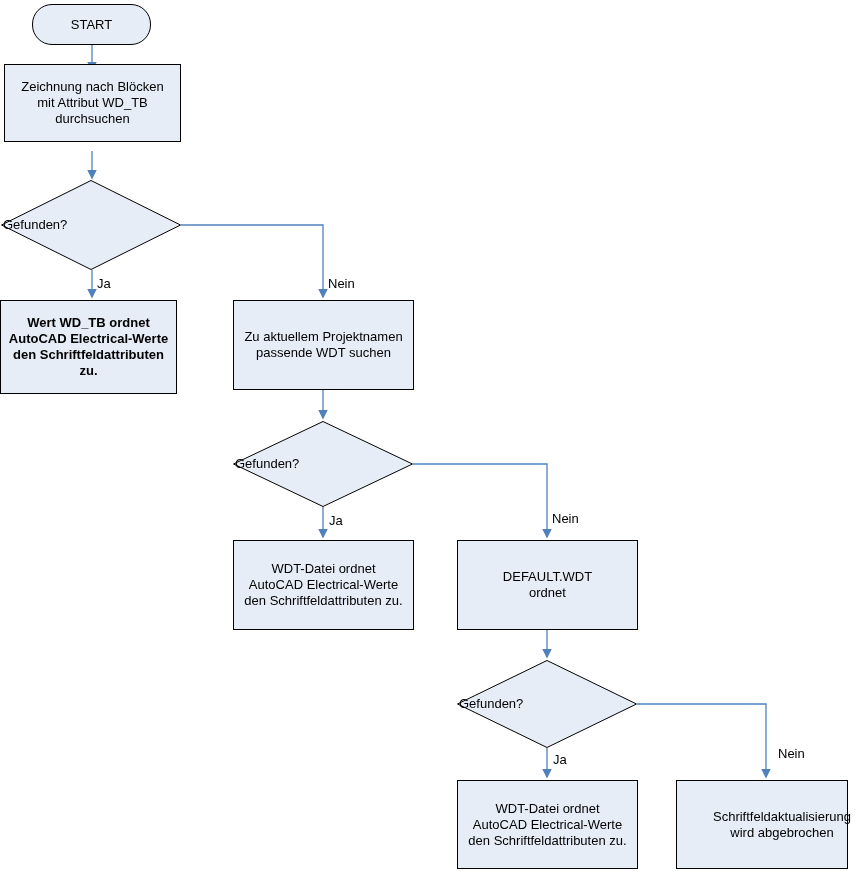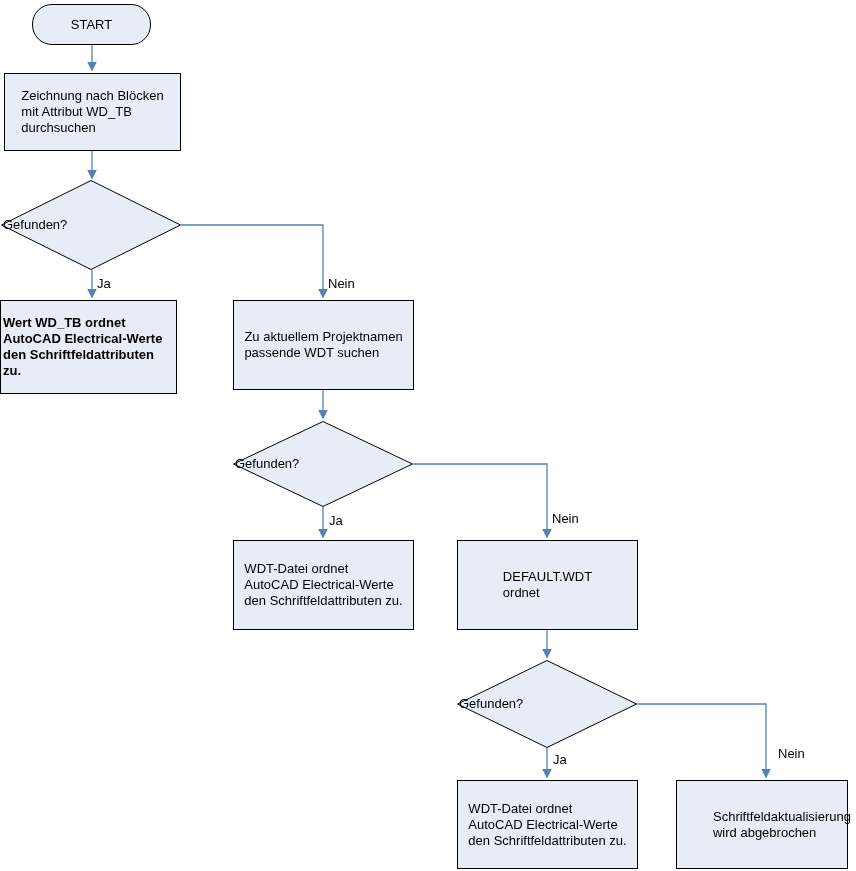--- a/index.html
+++ b/index.html
@@ -17,21 +17,21 @@
     width: 856px; height: 871px;
   }
   .node {
     position: absolute;
     box-sizing: border-box;
     background: #e6edf7;
     border: 1px solid #000000;
     display: flex;
     align-items: center;
     justify-content: center;
-    text-align: left;
+    text-align: center;
   }
   .node.terminator { border-radius: 20px; }
   .node-label {
     white-space: pre-line;
     font-size: 13px;
     line-height: 16px;
     color: #000000;
     padding: 0 2px;
   }
   .diamond-label-wrap {
@@ -77,21 +77,21 @@
       <polygon points="91,180.5 180.5,225 91,269.5 1.5,225"></polygon>
       <polygon points="323,421.5 412.5,464 323,506.5 233.5,464"></polygon>
       <polygon points="547,660.5 636.5,704 547,747.5 457.5,704"></polygon>
     </g>
   </svg>
 
   <div class="node terminator" style="left:32px; top:4px; width:119px; height:41px;">
     <span class="node-label">START</span>
   </div>
 
-  <div class="node" style="left:4px; top:73px; width:177px; height:78px;">
+  <div class="node" style="left:4px; top:64px; width:177px; height:78px;">
     <span class="node-label">Zeichnung nach Blöcken
 mit Attribut WD_TB
 durchsuchen</span>
   </div>
 
   <div class="node" style="left:0; top:300px; width:177px; height:94px;font-weight:bold;">
     <span class="node-label">Wert WD_TB ordnet
 AutoCAD Electrical-Werte
 den Schriftfeldattributen zu.</span>
   </div>

